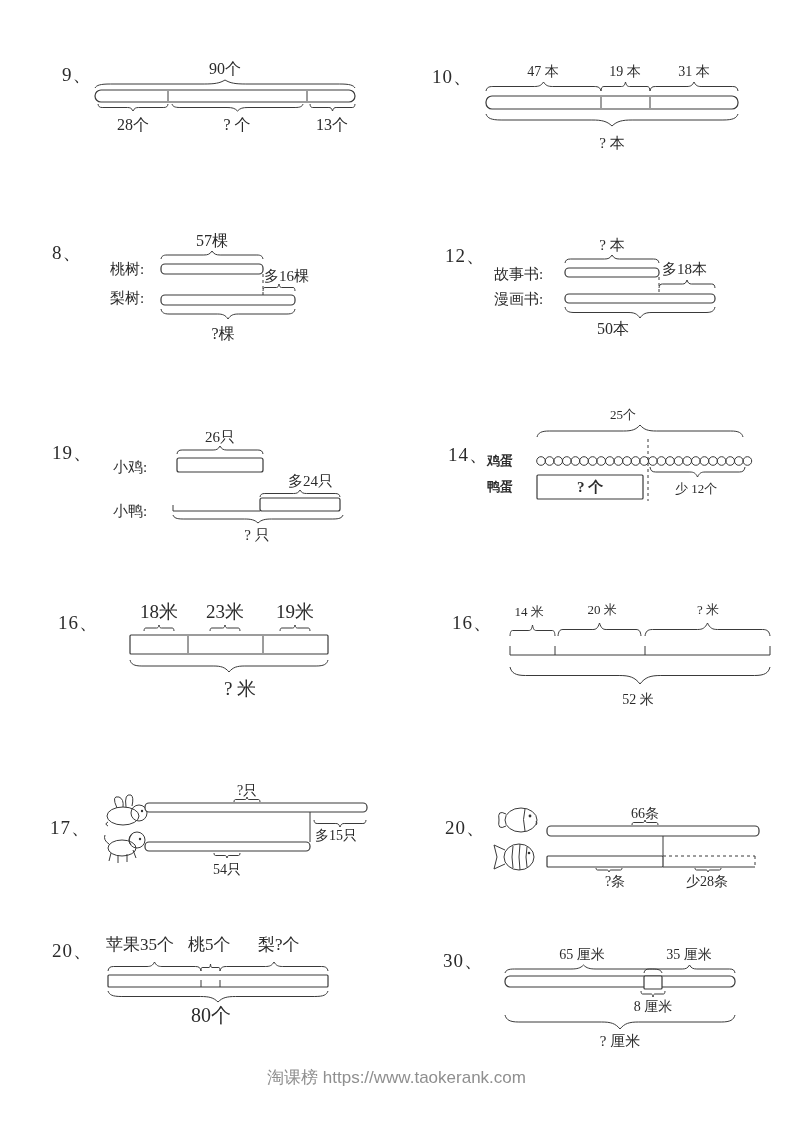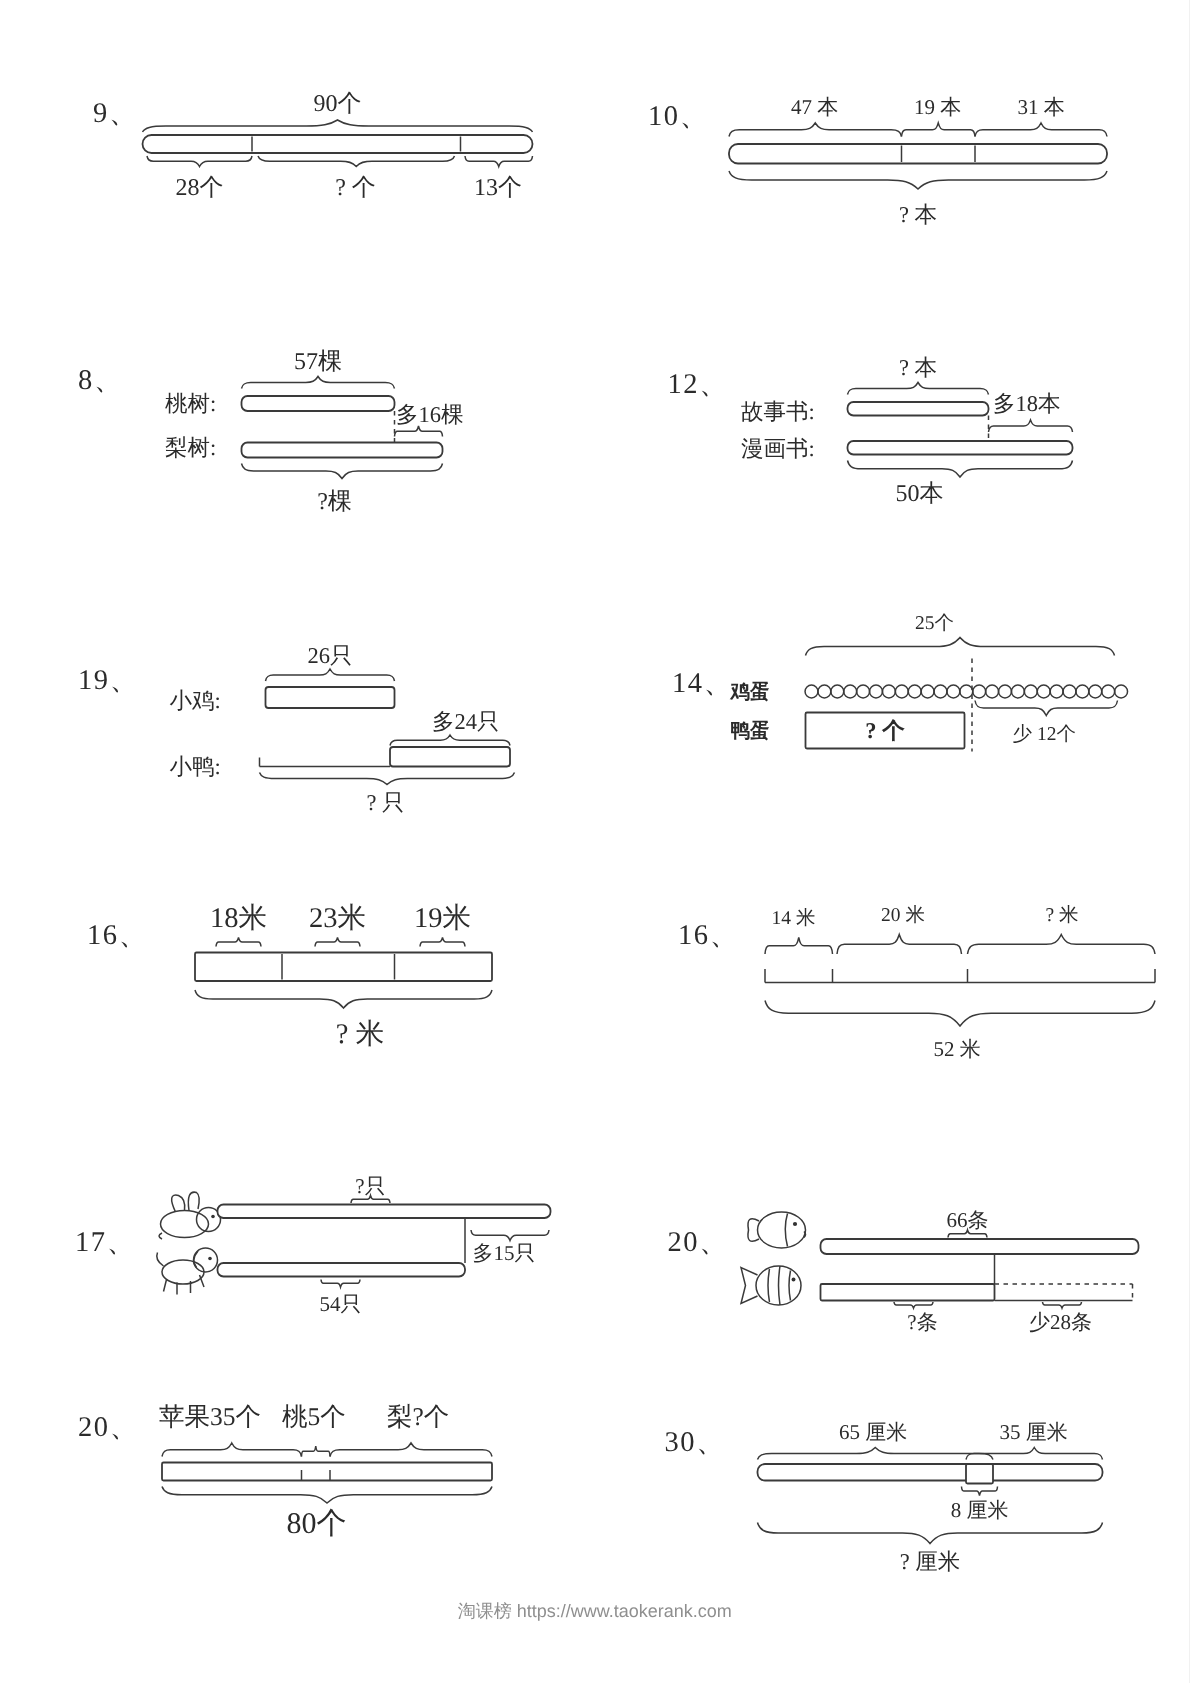--- a/index.html
+++ b/index.html
@@ -6,21 +6,21 @@
   .page{position:relative;width:793px;height:1122px;background:#ffffff;overflow:hidden;
         font-family:"Liberation Serif","DejaVu Serif",serif;color:#2b2b2b;}
   .pnum{position:absolute;font-size:19px;color:#2b2b2b;letter-spacing:1px;}
   .diag{position:absolute;overflow:visible;}
   svg text{fill:#2b2b2b;font-family:"Liberation Serif","DejaVu Serif",serif;}
   .ln{stroke:#3a3a3a;fill:none;stroke-width:1;}
   .bar{stroke:#3a3a3a;fill:#ffffff;stroke-width:1.2;}
   .dash{stroke:#3a3a3a;fill:none;stroke-width:1;stroke-dasharray:3,3;}
   .bold{font-weight:bold;}
   .footer{position:absolute;left:0;right:0;top:1066px;text-align:center;color:#8f8f8f;
-          font-size:12px;font-family:"Liberation Sans","DejaVu Sans",sans-serif;}
+          font-size:17px;font-family:"Liberation Sans","DejaVu Sans",sans-serif;}
 </style>
 </head>
 <body>
 
 <div class="page">
 
 <svg width="0" height="0" aria-hidden="true">
       <defs>
   <path id="brace" d="M0,10 C0.6,6.5 2,5 6,5 L42,5 C46,5 48,4 50,0 C52,4 54,5 58,5 L94,5 C98,5 99.4,6.5 100,10" fill="none" vector-effect="non-scaling-stroke"></path>
 </defs>

